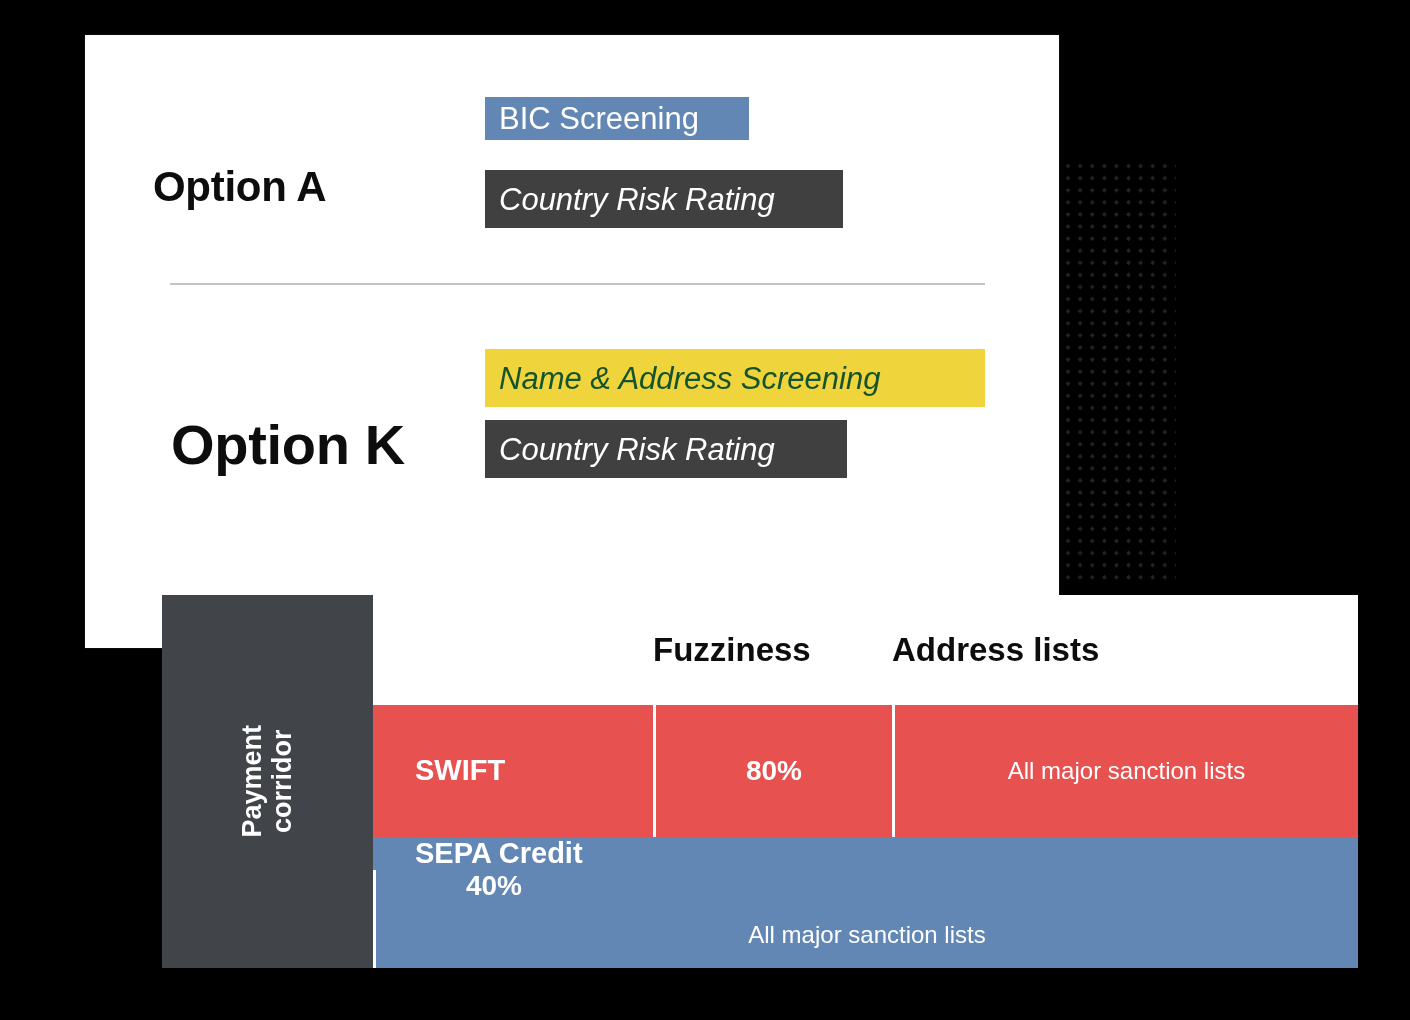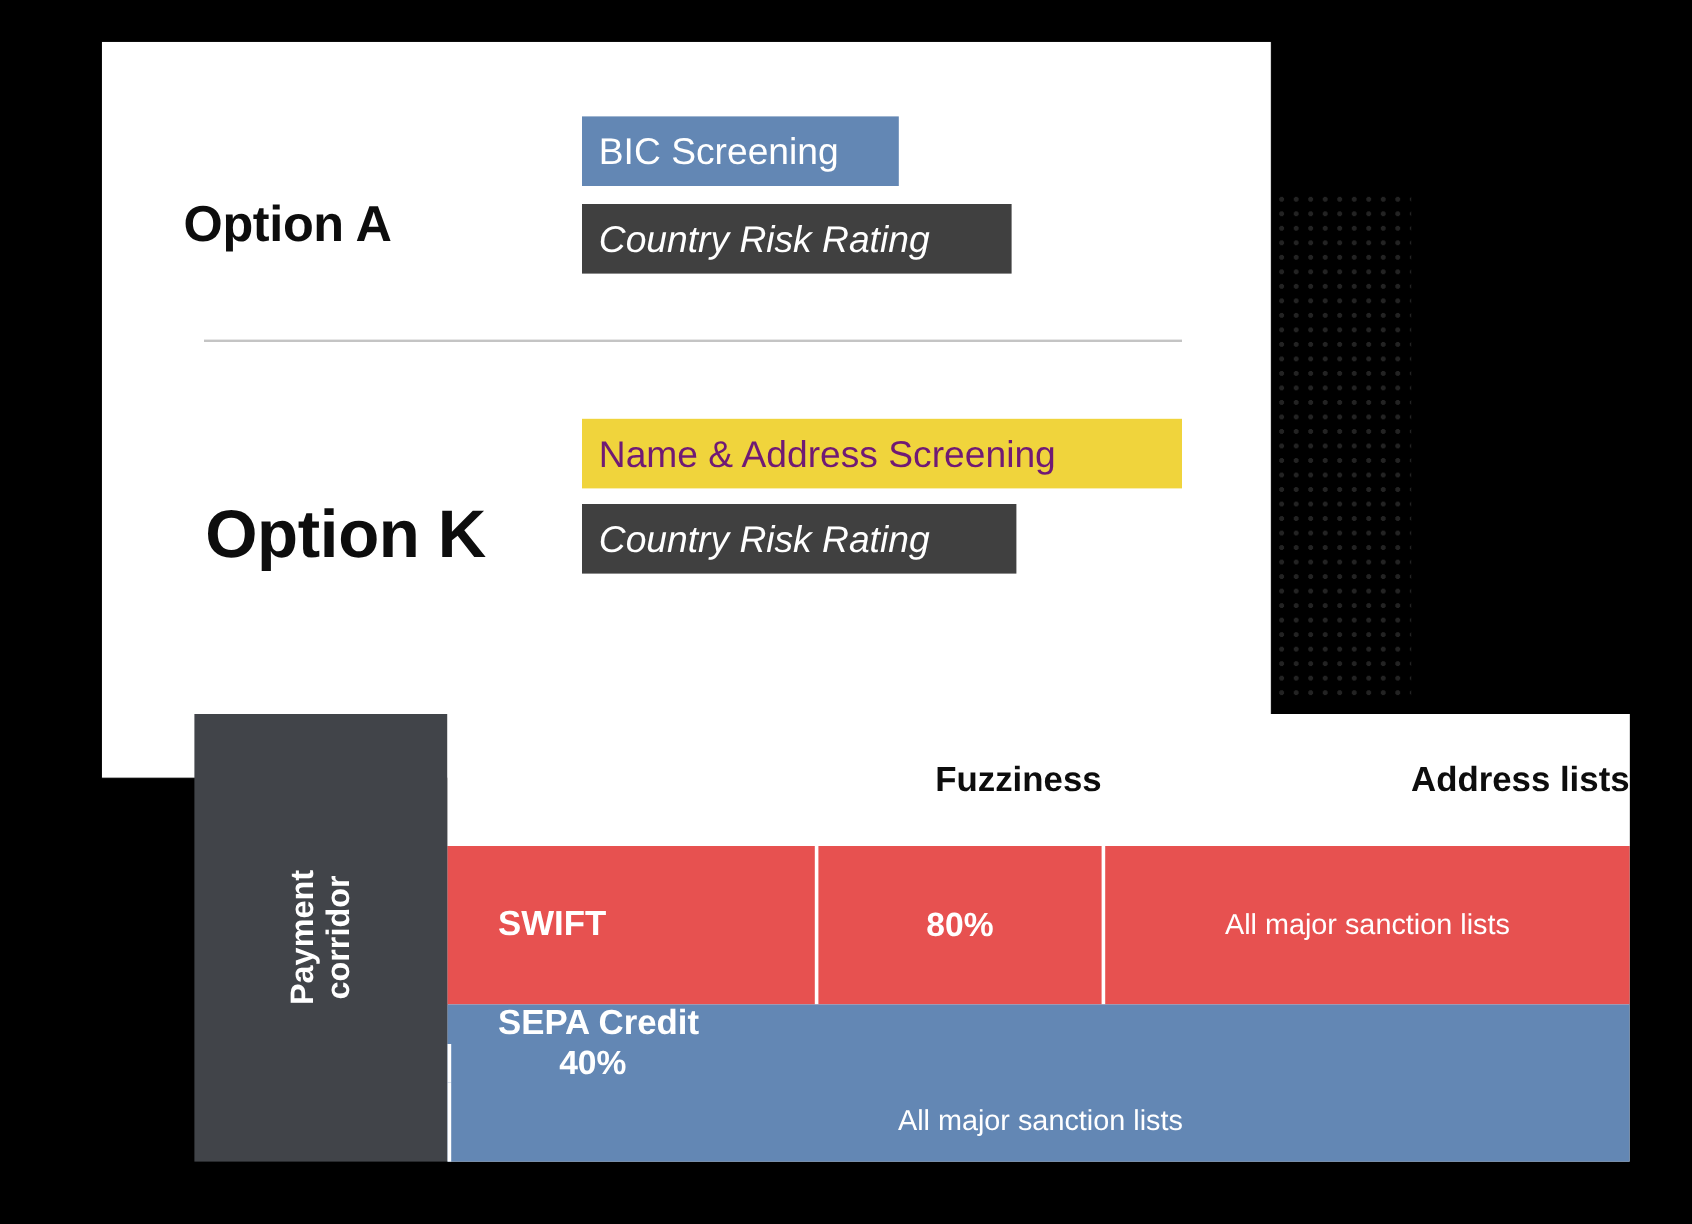--- a/index.html
+++ b/index.html
@@ -39,23 +39,23 @@
     position:absolute;
     display:flex;align-items:center;
     padding-left:14px;
     box-sizing:border-box;
     font-size:31px;
     line-height:1;
     white-space:nowrap;
   }
   .bar-blue{background:#6387b4;color:#fff;}
   .bar-red{background:#404040;color:#fff;font-style:italic;}
-  .bar-yellow{background:#f0d43c;color:#701a75;}
+  .bar-yellow{background:#f0d43c;color:#14532d;font-style:italic;}
 
-  .bar-a1{left:400px;top:62px;width:264px;height:58px;}
+  .bar-a1{left:400px;top:62px;width:264px;height:43px;}
   .bar-a2{left:400px;top:135px;width:358px;height:58px;}
   .bar-k1{left:400px;top:314px;width:500px;height:58px;}
   .bar-k2{left:400px;top:385px;width:362px;height:58px;}
 
   .divider{
     position:absolute;left:85px;top:248px;width:815px;height:2px;
     background:#c4c4c4;
   }
 
   
@@ -75,23 +75,23 @@
   }
   .corridor-inner span{display:block;}
 
   .table{
     flex:1;display:flex;flex-direction:column;background:#fff;
   }
   .thead{
     height:110px;background:#fff;display:flex;align-items:center;
   }
   .th{
-    font-size:29px;font-weight:700;color:#0d0d0d;text-align:right;
+    font-size:33px;font-weight:700;color:#0d0d0d;text-align:left;
   }
-  .c1{width:306px;}
+  .c1{width:280px;}
   .c2{width:239px;}
   .c3{flex:1;}
 
   .trow{
     flex:1;display:flex;align-items:stretch;color:#fff;
   }
   .trow.red{background:#e75150;}
   .trow.blue{background:#6387b4;flex-direction:column;}
   .td{
     display:flex;align-items:center;justify-content:center;

